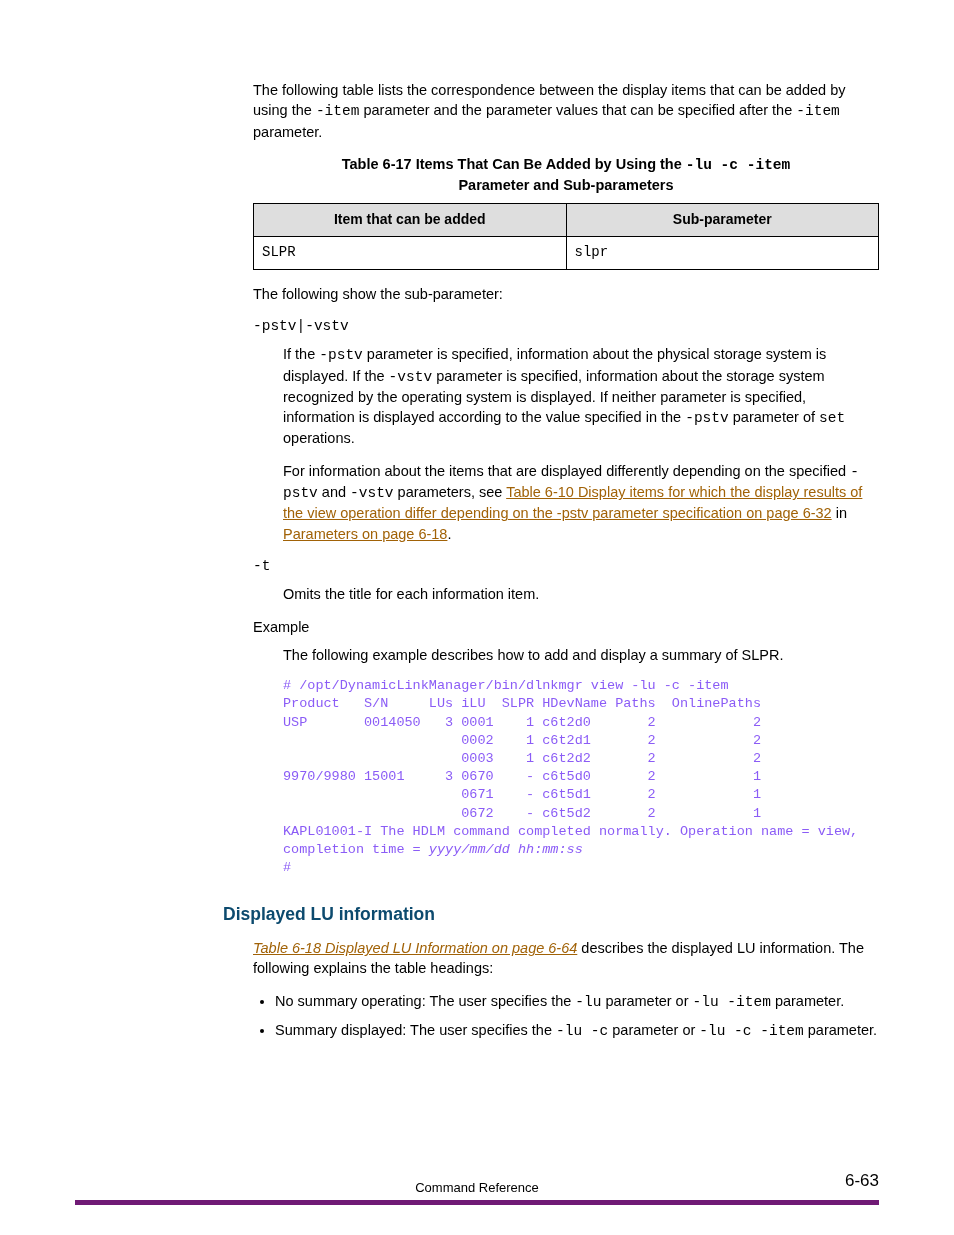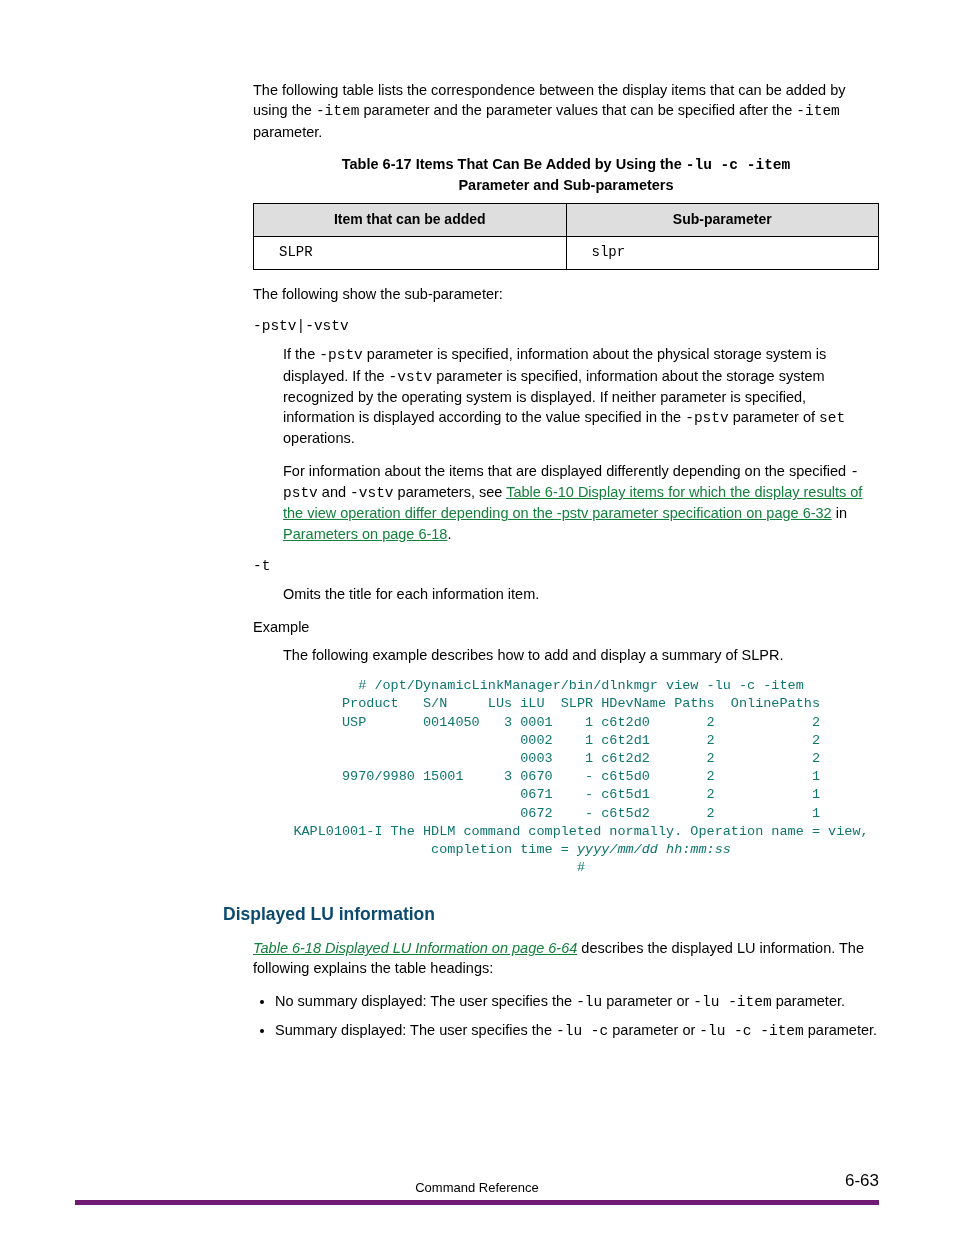--- a/index.html
+++ b/index.html
@@ -33,49 +33,48 @@
     margin: 10px 0 8px 0;
     font-size: 14.5px;
   }
   table.t617 {
     border-collapse: collapse;
     width: 100%;
     margin-bottom: 14px;
   }
   table.t617 th, table.t617 td {
     border: 1px solid #000;
-    padding: 6px 25px;
+    padding: 6px 8px;
     font-size: 14px;
   }
   table.t617 th {
     background: #dedede;
     font-weight: bold;
     text-align: center;
   }
   .indent1 { margin-left: 0; }
   .indent2 { margin-left: 30px; margin-top: 8px; }
   .link {
-    color: #15803d;
+    color: #a16207;
     text-decoration: underline;
   }
   .heading2 {
     color: #0c4a6e;
     font-weight: bold;
     font-size: 17.5px;
     margin: 24px 0 12px 0;
     margin-left: -30px;
   }
   .italic { font-style: italic; }
   .pre {
     font-family: "Courier New", monospace;
     white-space: pre;
     font-size: 13.5px;
     line-height: 1.35;
-    color: #0f766e;
-    text-align: center;
+    color: #8b5cf6;
   }
   ul.bullets {
     list-style: disc;
     padding-left: 22px;
     margin: 6px 0;
   }
   ul.bullets li {
     margin-bottom: 8px;
   }
   .footer {
@@ -176,21 +175,21 @@
 
   <div class="content-outer">
     <h2 class="heading2">Displayed LU information</h2>
 
     <p class="para">
       <span class="link italic">Table 6-18 Displayed LU Information on page 6-64</span><span> describes the displayed LU information. The following explains the table headings:</span>
     </p>
 
     <ul class="bullets">
       <li>
-        <span>No summary displayed: The user specifies the </span><span class="code">-lu</span><span> parameter or </span><span class="code">-lu -item</span><span> parameter.</span>
+        <span>No summary operating: The user specifies the </span><span class="code">-lu</span><span> parameter or </span><span class="code">-lu -item</span><span> parameter.</span>
       </li>
       <li>
         <span>Summary displayed: The user specifies the </span><span class="code">-lu -c</span><span> parameter or </span><span class="code">-lu -c -item</span><span> parameter.</span>
       </li>
     </ul>
   </div>
 
   <div class="footer">
     <div class="pagenum">6-63</div>
     <div class="line1">Command Reference</div>

